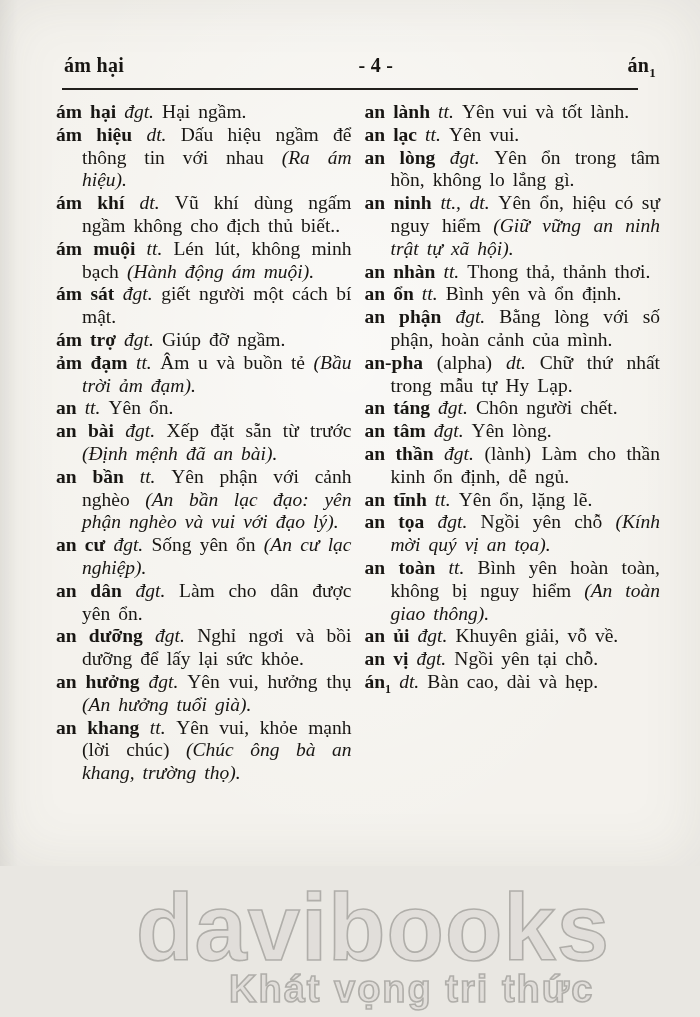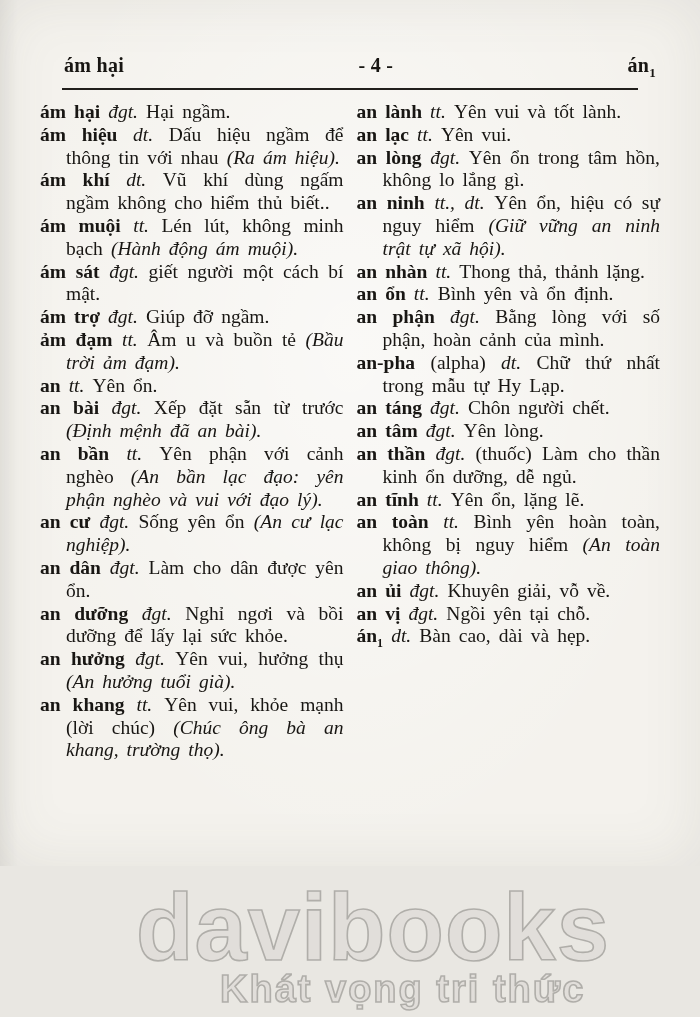--- a/index.html
+++ b/index.html
@@ -37,21 +37,21 @@
     vertical-align: sub;
   }
   .rule {
     height: 2px;
     background: #211f1c;
     margin: 7px 62px 9px 62px;
   }
   .columns {
     display: flex;
     gap: 13px;
-    padding: 2px 40px 0 40px;
+    padding: 2px 40px 0 56px;
     text-align: justify;
     justify-content: flex-end;
   }
   .col {
     flex: 1 1 0;
     min-width: 0;
     font-size: 19.5px;
     line-height: 22.8px;
     word-spacing: 3.2px;
   }
@@ -82,21 +82,21 @@
     -webkit-text-stroke: 1.6px rgba(148,146,142,0.65);
     white-space: nowrap;
   }
   .wm-line1 {
     left: 136px;
     top: 874px;
     font-size: 94px;
     letter-spacing: 1px;
   }
   .wm-line2 {
-    left: 220px;
+    left: 229px;
     top: 968px;
     font-size: 38px;
     letter-spacing: 2px;
   }
 </style>
 </head>
 <body>
 
 <div class="page">
 
@@ -105,47 +105,48 @@
     <span>- 4 -</span>
     <span><span>án</span><sub>1</sub></span>
   </div>
 
   <div class="rule"></div>
 
   <div class="columns">
     <div class="col" id="col-left">
         <div class="entry"><b>ám hại </b><i>đgt. </i><span>Hại ngầm.</span></div>
         <div class="entry"><b>ám hiệu </b><i>dt. </i><span>Dấu hiệu ngầm để thông tin với nhau </span><i>(Ra ám hiệu).</i></div>
-        <div class="entry"><b>ám khí </b><i>dt. </i><span>Vũ khí dùng ngấm ngầm không cho hiểm thủ biết..</span></div>
+        <div class="entry"><b>ám khí </b><i>dt. </i><span>Vũ khí dùng ngấm ngầm không cho địch thủ biết..</span></div>
         <div class="entry"><b>ám muội </b><i>tt. </i><span>Lén lút, không minh bạch </span><i>(Hành động ám muội).</i></div>
         <div class="entry"><b>ám sát </b><i>đgt. </i><span>giết người một cách bí mật.</span></div>
         <div class="entry"><b>ám trợ </b><i>đgt. </i><span>Giúp đỡ ngầm.</span></div>
         <div class="entry"><b>ảm đạm </b><i>tt. </i><span>Âm u và buồn tẻ </span><i>(Bầu trời ảm đạm).</i></div>
         <div class="entry"><b>an </b><i>tt. </i><span>Yên ổn.</span></div>
         <div class="entry"><b>an bài </b><i>đgt. </i><span>Xếp đặt sẵn từ trước </span><i>(Định mệnh đã an bài).</i></div>
         <div class="entry"><b>an bần </b><i>tt. </i><span>Yên phận với cảnh nghèo </span><i>(An bần lạc đạo: yên phận nghèo và vui với đạo lý).</i></div>
         <div class="entry"><b>an cư </b><i>đgt. </i><span>Sống yên ổn </span><i>(An cư lạc nghiệp).</i></div>
         <div class="entry"><b>an dân </b><i>đgt. </i><span>Làm cho dân được yên ổn.</span></div>
         <div class="entry"><b>an dưỡng </b><i>đgt. </i><span>Nghỉ ngơi và bồi dưỡng để lấy lại sức khỏe.</span></div>
         <div class="entry"><b>an hưởng </b><i>đgt. </i><span>Yên vui, hưởng thụ </span><i>(An hưởng tuổi già).</i></div>
         <div class="entry"><b>an khang </b><i>tt. </i><span>Yên vui, khỏe mạnh (lời chúc) </span><i>(Chúc ông bà an khang, trường thọ).</i></div>
       </div>
     <div class="col" id="col-right">
         <div class="entry"><b>an lành </b><i>tt. </i><span>Yên vui và tốt lành.</span></div>
         <div class="entry"><b>an lạc </b><i>tt. </i><span>Yên vui.</span></div>
         <div class="entry"><b>an lòng </b><i>đgt. </i><span>Yên ổn trong tâm hồn, không lo lắng gì.</span></div>
         <div class="entry"><b>an ninh </b><i>tt., dt. </i><span>Yên ổn, hiệu có sự nguy hiểm </span><i>(Giữ vững an ninh trật tự xã hội).</i></div>
-        <div class="entry"><b>an nhàn </b><i>tt. </i><span>Thong thả, thảnh lặng.</span></div>
+        <div class="entry"><b>an nhàn </b><i>tt. </i><span>Thong thả, thảnh thơi.</span></div>
         <div class="entry"><b>an ổn </b><i>tt. </i><span>Bình yên và ổn định.</span></div>
         <div class="entry"><b>an phận </b><i>đgt. </i><span>Bằng lòng với số phận, hoàn cảnh của mình.</span></div>
         <div class="entry"><b>an-pha </b><span>(alpha) </span><i>dt. </i><span>Chữ thứ nhất trong mẫu tự Hy Lạp.</span></div>
         <div class="entry"><b>an táng </b><i>đgt. </i><span>Chôn người chết.</span></div>
         <div class="entry"><b>an tâm </b><i>đgt. </i><span>Yên lòng.</span></div>
-        <div class="entry"><b>an thần </b><i>đgt. </i><span>(thuốc) Làm cho thần kinh ổn dưỡng, dễ ngủ.</span></div>
+        <div class="entry"><b>an thần </b><i>đgt. </i><span>(lành) Làm cho thần kinh ổn định, dễ ngủ.</span></div>
         <div class="entry"><b>an tĩnh </b><i>tt. </i><span>Yên ổn, lặng lẽ.</span></div>
+        <div class="entry"><b>an tọa </b><i>đgt. </i><span>Ngồi yên chỗ </span><i>(Kính mời quý vị an tọa).</i></div>
         <div class="entry"><b>an toàn </b><i>tt. </i><span>Bình yên hoàn toàn, không bị nguy hiểm </span><i>(An toàn giao thông).</i></div>
         <div class="entry"><b>an ủi </b><i>đgt. </i><span>Khuyên giải, vỗ về.</span></div>
         <div class="entry"><b>an vị </b><i>đgt. </i><span>Ngồi yên tại chỗ.</span></div>
         <div class="entry"><b>án</b><sub class="hw">1</sub><span> </span><i>dt. </i><span>Bàn cao, dài và hẹp.</span></div>
       </div>
   </div>
 
   <div class="watermark">
     <div class="wm-line1">davibooks</div>
     <div class="wm-line2">Khát vọng tri thức</div>

